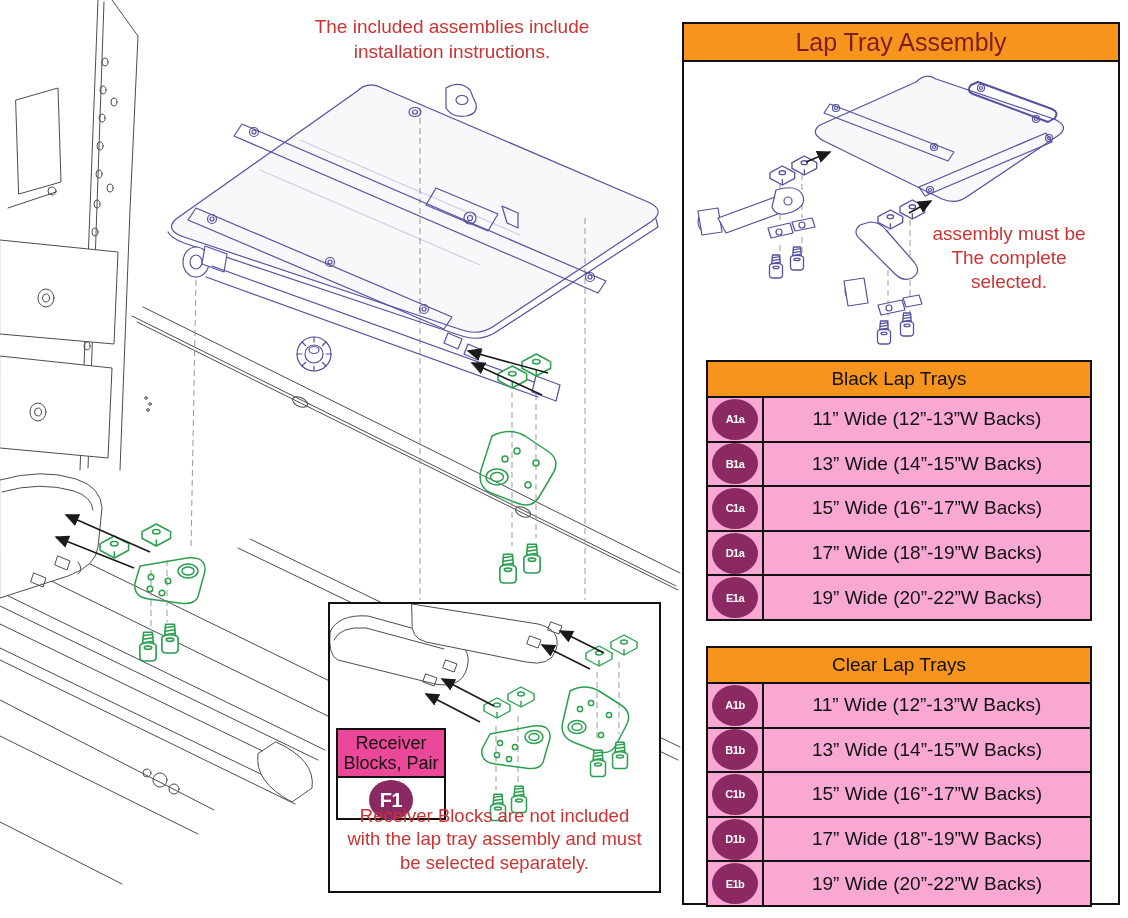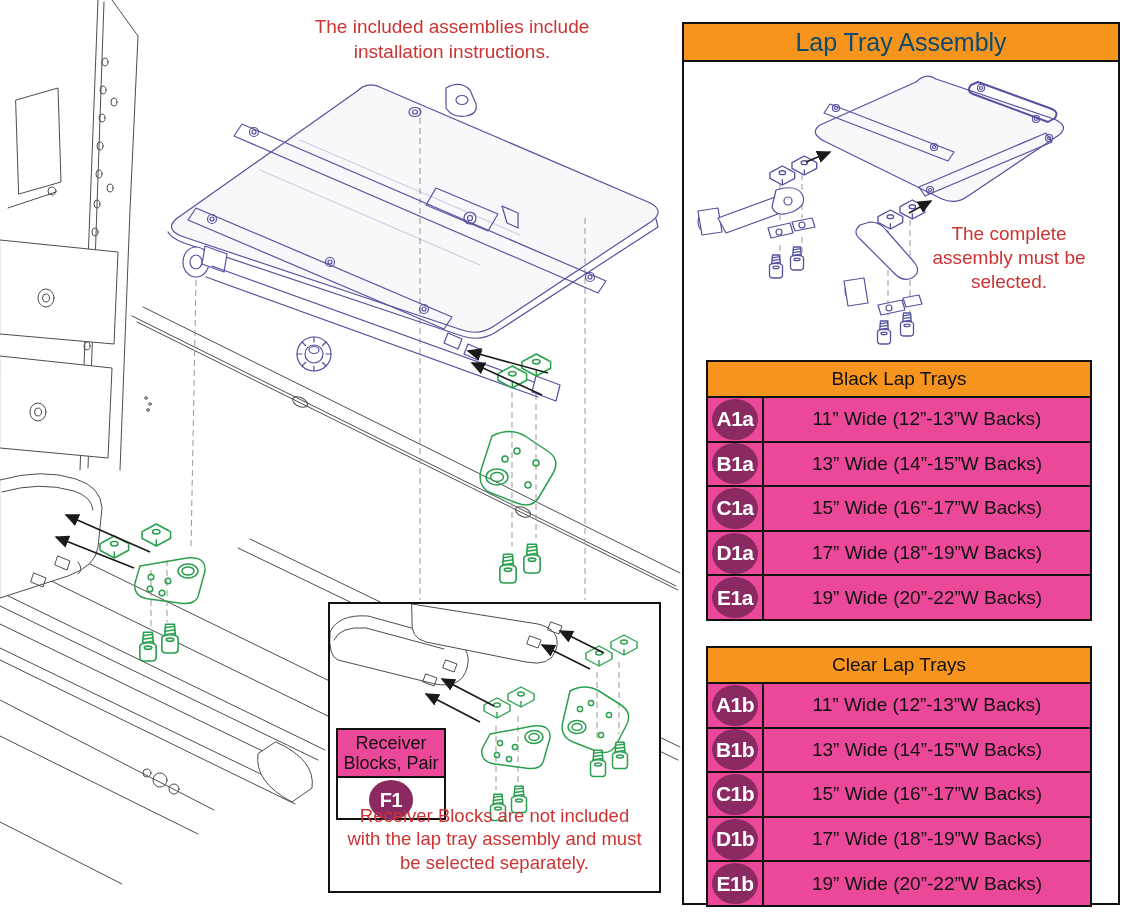--- a/index.html
+++ b/index.html
@@ -27,31 +27,31 @@
   #receiver-label-box{position:absolute;left:6px;top:124px;width:106px;border:2px solid #111;background:#fff;}
   #receiver-label-head{background:#ec4899;border-bottom:2px solid #111;text-align:center;font-size:18px;line-height:1.12;padding:3px 0;color:#111;}
   #receiver-label-head span{display:block;}
   #receiver-label-body{height:40px;display:flex;align-items:center;justify-content:center;}
   .badge{background:#8b2963;color:#fff;font-weight:bold;border-radius:50%;display:flex;align-items:center;justify-content:center;letter-spacing:-0.5px;}
   #f1-badge{width:44px;height:40px;font-size:20px;margin-top:4px;}
   #inset-note{position:absolute;left:0;top:200px;width:100%;font-size:18.5px;line-height:1.26;}
 
   
   #right-panel{position:absolute;left:682px;top:22px;width:434px;height:879px;border:2px solid #111;background:#fff;z-index:2;}
-  #panel-header{background:#f7941e;border-bottom:2px solid #111;height:36px;line-height:36px;text-align:center;font-size:25px;color:#0c4a6e;}
+  #panel-header{background:#f7941e;border-bottom:2px solid #111;height:36px;line-height:36px;text-align:center;font-size:25px;color:#7f1d1d;}
   #panel-diagram{position:relative;height:296px;}
   #panel-note{position:absolute;left:220px;top:160px;width:210px;font-size:19px;line-height:1.26;}
 
-  .ptable{margin:2px 26px 0 22px;border:2px solid #111;background:#ec4899;}
+  .ptable{margin:2px 26px 0 22px;border:2px solid #111;background:#f9a8d4;}
   .ptable + .ptable{margin-top:25px;}
   .pt-header{background:#f7941e;border-bottom:2px solid #111;height:34px;line-height:34px;text-align:center;font-size:19px;color:#111;}
   .prow{display:flex;align-items:center;height:42.6px;border-bottom:2px solid #111;}
   .prow:last-child{border-bottom:none;}
   .pbadge-cell{width:54px;align-self:stretch;border-right:2px solid #111;display:flex;align-items:center;justify-content:center;}
-  .row-badge{width:46px;height:41px;font-size:21px;}
+  .row-badge{width:46px;height:41px;font-size:11px;}
   .pdesc{flex:1;text-align:center;font-size:19px;color:#111;}
 </style>
 </head>
 <body>
 
 <div id="stage">
 
   <svg id="main-svg" width="682" height="918" viewBox="0 0 682 918">
     <defs>
       <marker id="ah" markerWidth="9" markerHeight="8" refX="8" refY="4" orient="auto">
@@ -370,22 +370,22 @@
           <use href="#screw" transform="translate(113,204)"></use>
           <use href="#screw" transform="translate(200,278)"></use>
           <use href="#screw" transform="translate(223,270)"></use>
         </g>
         <g class="arw">
           <line x1="122" y1="100" x2="146" y2="90" marker-end="url(#ah)"></line>
           <line x1="225" y1="151" x2="247" y2="139" marker-end="url(#ah)"></line>
         </g>
       </svg>
       <div id="panel-note" class="rednote">
+        <span>assembly must be</span>
         <span>The complete</span>
-        <span>assembly must be</span>
         <span>selected.</span>
       </div>
     </div>
 
     <div class="ptable">
       <div class="pt-header">Black Lap Trays</div>
       <div class="prow">
         <div class="pbadge-cell">
             <span class="badge row-badge">A1a</span>
           </div>

